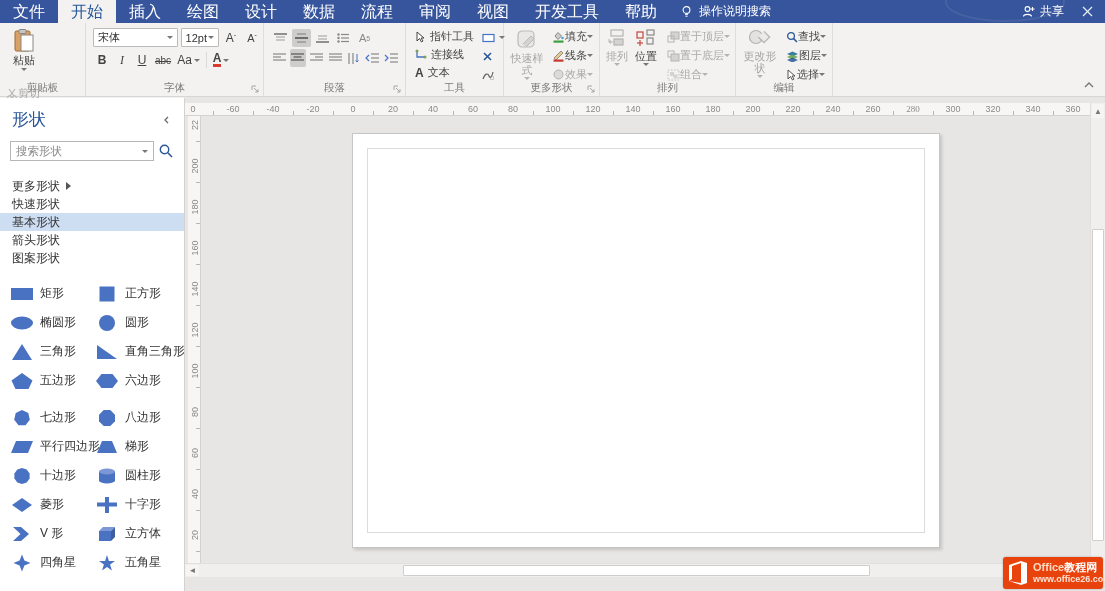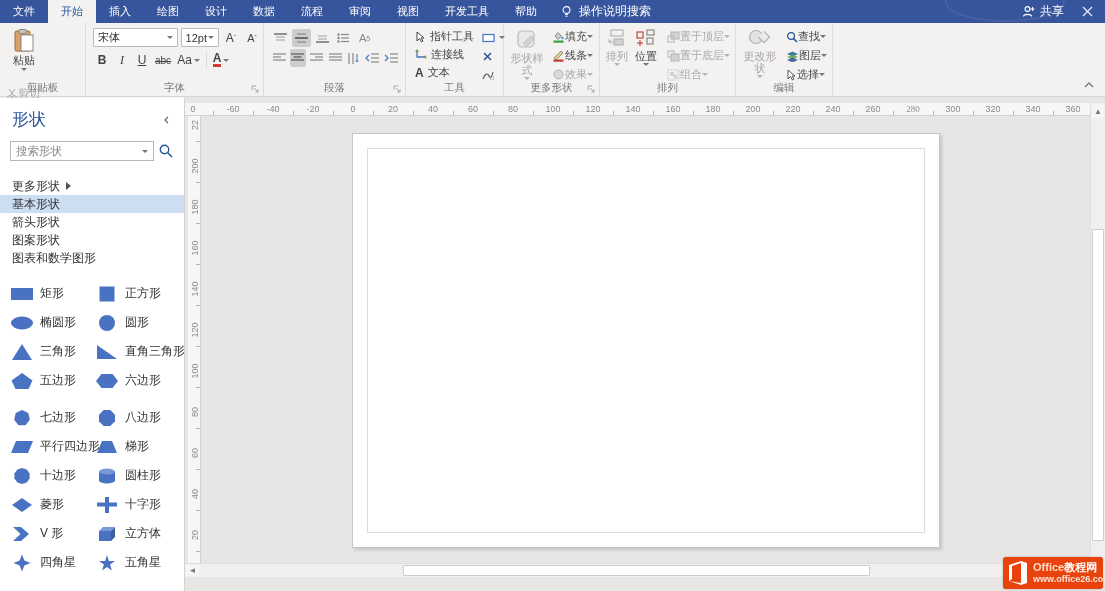--- a/index.html
+++ b/index.html
@@ -3,21 +3,21 @@
 <meta charset="utf-8">
 <style>
   * { margin:0; padding:0; box-sizing:border-box; }
   html,body { width:1105px; height:591px; overflow:hidden; }
   body { font-family:"Liberation Sans","DejaVu Sans",sans-serif; font-size:12px; background:#f3f2f1; position:relative; }
   .app { position:absolute; inset:0; }
 
   
   .titlebar { position:absolute; left:0; top:0; right:0; height:23px; background:#37559c; display:flex; align-items:stretch; color:#fff; }
   .tabs { display:flex; }
-  .tab { padding:0 13px; line-height:23px; font-size:11px; cursor:default; white-space:nowrap;text-align:right; }
+  .tab { padding:0 13px; line-height:23px; font-size:16px; cursor:default; white-space:nowrap;text-align:right; }
   .tab.active { background:#f3f2f1; color:#2b579a; }
   .tellme { display:flex; align-items:center; gap:6px; padding:0 10px; }
   .tb-right { margin-left:auto; display:flex; align-items:center; gap:18px; padding-right:12px; }
   .share { display:flex; align-items:center; gap:5px; }
   .deco { position:absolute; right:40px; top:-18px; width:120px; height:40px; border:2px solid rgba(255,255,255,.08); border-radius:50%; }
 
   
   .ribbon { position:absolute; left:0; top:23px; right:0; height:74px; background:#f3f2f1; border-bottom:1px solid #d8d6d4; display:flex; }
   .rgroup { position:relative; border-right:1px solid #e0dedc; height:100%; flex:0 0 auto; padding:3px 2px 14px 3px; }
   .rgroup-label { position:absolute; bottom:1px; left:0; right:0; text-align:center; font-size:10.5px; color:#7a7a7a; }
@@ -348,21 +348,21 @@
       <div class="rgroup-label">工具</div>
     </div>
 
     <div class="rgroup" style="width:96px;">
       <div style="display:flex; gap:2px;">
         <div class="bigbtn disabled" style="width:40px;">
           <svg width="24" height="24" viewBox="0 0 24 24">
             <rect x="3" y="3" width="16" height="16" rx="4" fill="#e9e8e6" stroke="#bdbbb9" stroke-width="1.2"></rect>
             <path d="M8,16 L16,8 L19,11 L11,19" fill="#d5d3d1" stroke="#bdbbb9" stroke-width="1"></path>
           </svg>
-          <span class="blabel">形状样式</span>
+          <span class="blabel">快速样式</span>
           <span class="caret" style="margin-top:1px;"></span>
         </div>
         <div class="smallcol">
           <div class="smallbtn">
             <svg width="13" height="13" viewBox="0 0 13 13">
               <path d="M3,6 L6,2.5 L9.5,6 L6,9.5 Z" fill="#cfcdcb" stroke="#8a8886" stroke-width="1"></path>
               <circle cx="10.5" cy="8" r="1.3" fill="#4aa3df"></circle>
               <rect x="1.5" y="10.5" width="10" height="2.2" fill="#3e9e3e"></rect>
             </svg>
             <span>填充</span>
@@ -506,31 +506,31 @@
       <svg width="16" height="16" viewBox="0 0 16 16">
         <circle cx="6.5" cy="6.5" r="4.2" fill="none" stroke="#2b579a" stroke-width="1.4"></circle>
         <line x1="9.8" y1="9.8" x2="14" y2="14" stroke="#2b579a" stroke-width="1.6"></line>
       </svg>
     </div>
     <div class="cats" id="cats">
         <div class="cat">
           <span>更多形状</span>
           <span class="arrow-r"></span>
         </div>
+        <div class="cat">
+          <span>快速形状</span>
+        </div>
         <div class="cat selected">
           <span>基本形状</span>
         </div>
         <div class="cat">
           <span>箭头形状</span>
         </div>
         <div class="cat">
           <span>图案形状</span>
-        </div>
-        <div class="cat">
-          <span>图表和数学图形</span>
         </div>
       </div>
     <div class="shapegrid" id="shapegrid">
         <div class="shaperow">
           <div class="shapeitem">
             <svg width="24" height="18" viewBox="0 0 24 18">
               <rect x="1" y="3" width="22" height="12" fill="#4a72c2"></rect>
             </svg>
             <span>矩形</span>
           </div>

